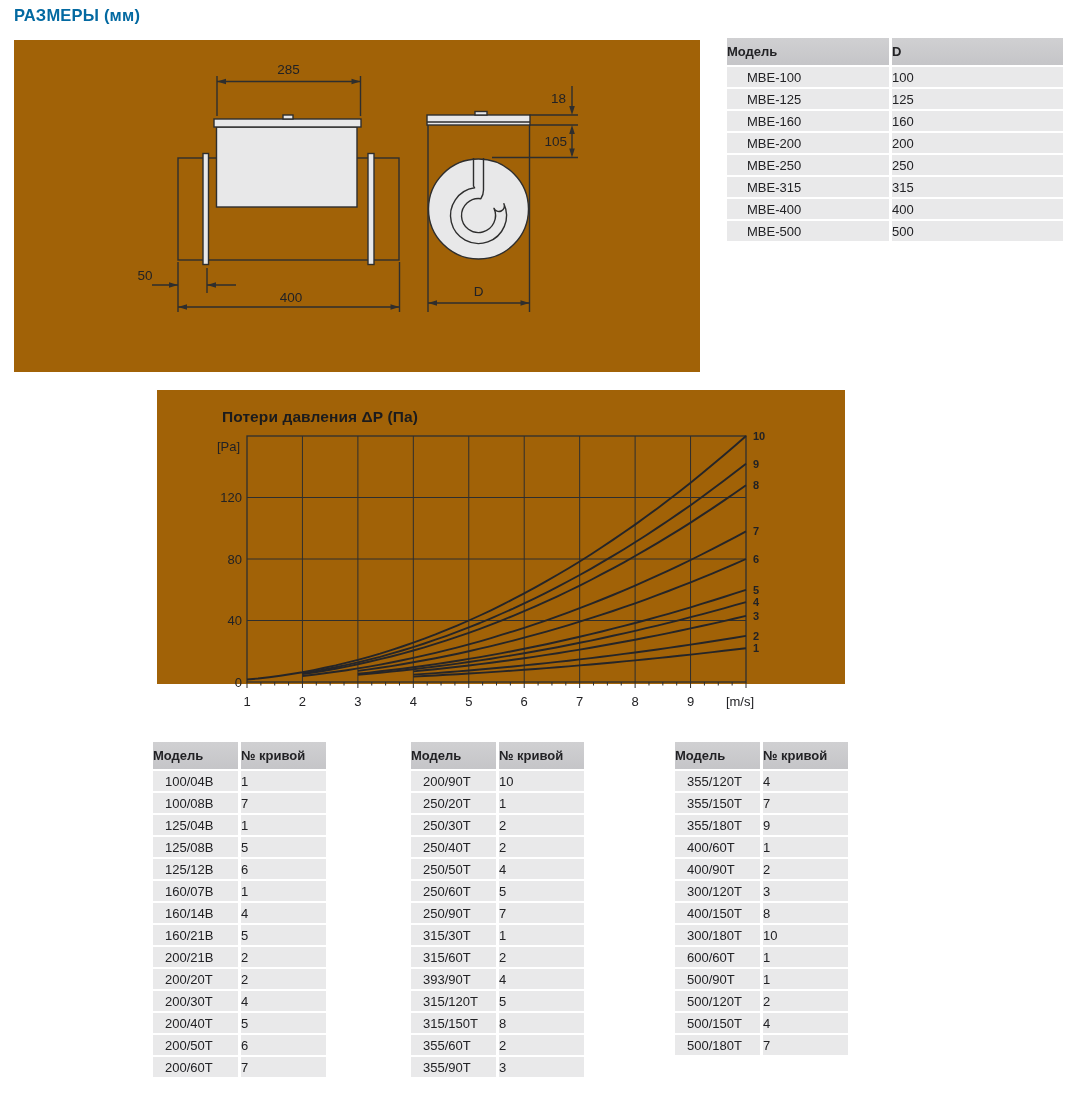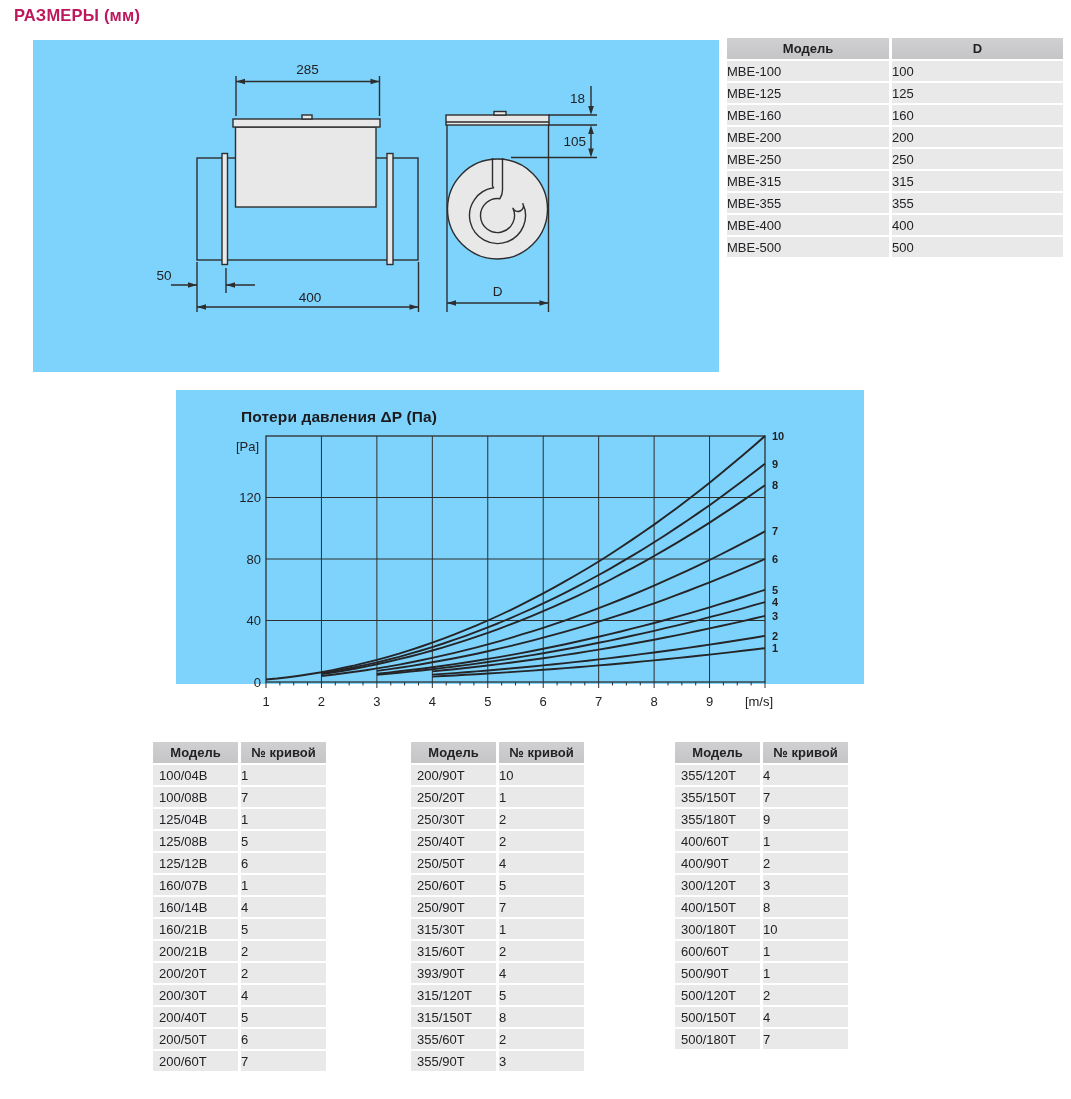--- a/index.html
+++ b/index.html
@@ -2,50 +2,50 @@
 <html><head>
 <meta charset="utf-8">
 <style>
   html,body{margin:0;padding:0;background:#ffffff;}
   .page{
     position:relative;width:1071px;height:1099px;background:#ffffff;
     font-family:"Liberation Sans", sans-serif;color:#1d1d1f;overflow:hidden;
   }
   .page-title{
     position:absolute;left:14px;top:6px;font-size:16.5px;font-weight:bold;
-    letter-spacing:.2px;color:#be185d;
+    letter-spacing:.2px;color:#0369a1;
   }
-  .panel{position:absolute;background:#7dd3fc;margin-left:19px;}
+  .panel{position:absolute;background:#a16207;}
   .drawing-panel{left:14px;top:40px;width:686px;height:332px;}
   .chart-panel{left:157px;top:390px;width:688px;height:294px;}
   .chart-title{
     position:absolute;left:65px;top:18px;font-size:15.5px;font-weight:bold;color:#1b1b1d;
     letter-spacing:.1px;
   }
   svg{display:block;}
   svg text{font-family:"Liberation Sans", sans-serif;fill:#222225;}
   .dims{font-size:13.5px;}
 
   table{border-collapse:separate;border-spacing:0 2px;table-layout:fixed;position:absolute;}
   th,td{
     font-size:13px;background:#e9e9ea;height:20px;padding:0;overflow:hidden;
     white-space:nowrap;color:#222225;font-weight:normal;
   }
-  th{background:linear-gradient(#d0d0d2,#c5c5c8);font-weight:bold;height:21px;text-align:center;}
+  th{background:linear-gradient(#d0d0d2,#c5c5c8);font-weight:bold;height:27px;text-align:left;}
   td.c-model{text-align:left;}
   td.c-val{text-align:left;}
   th.c-model,td.c-model{border-right:3px solid #ffffff;}
 
   .dim-table{left:727px;top:36px;width:336px;}
   .dim-table th.c-model,.dim-table td.c-model{width:162px;}
-  .dim-table td.c-model{padding-left:0;}
+  .dim-table td.c-model{padding-left:20px;}
 
   .curve-table{width:173px;top:740px;}
   .curve-table th.c-model,.curve-table td.c-model{width:85px;}
-  .curve-table td.c-model{padding-left:6px;}
+  .curve-table td.c-model{padding-left:12px;}
   .ct-0{left:153px;} .ct-1{left:411px;} .ct-2{left:675px;}
 </style>
 </head>
 <body>
 
 <div class="page">
 
   <div class="page-title">РАЗМЕРЫ (мм)</div>
 
   <div class="panel drawing-panel">
@@ -129,24 +129,20 @@
           <td class="c-model">MBE-200</td>
           <td class="c-val">200</td>
         </tr>
         <tr>
           <td class="c-model">MBE-250</td>
           <td class="c-val">250</td>
         </tr>
         <tr>
           <td class="c-model">MBE-315</td>
           <td class="c-val">315</td>
-        </tr>
-        <tr>
-          <td class="c-model">MBE-355</td>
-          <td class="c-val">355</td>
         </tr>
         <tr>
           <td class="c-model">MBE-400</td>
           <td class="c-val">400</td>
         </tr>
         <tr>
           <td class="c-model">MBE-500</td>
           <td class="c-val">500</td>
         </tr>
       </tbody>

